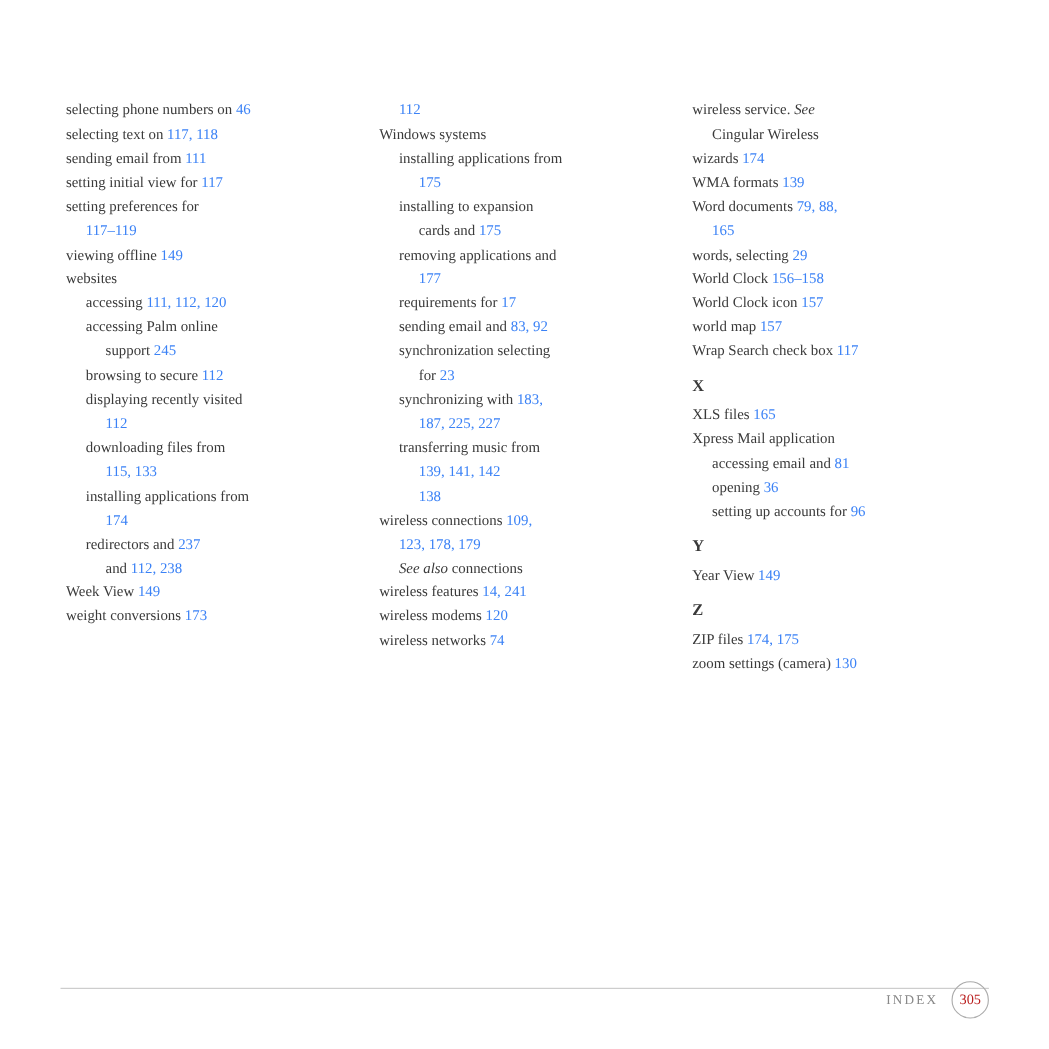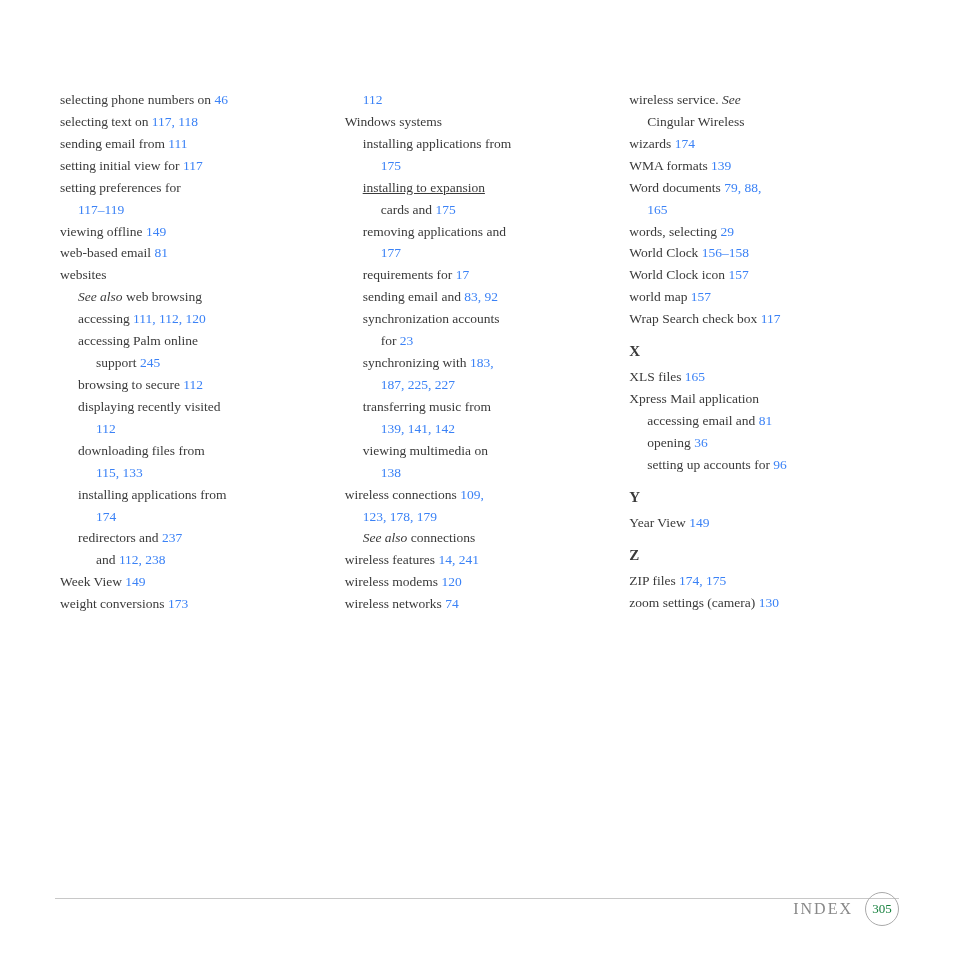--- a/index.html
+++ b/index.html
@@ -55,36 +55,36 @@
     }
     .footer-line {
       position: absolute;
       bottom: 55px;
       left: 55px;
       right: 55px;
       height: 1px;
       background: #c8c8c8;
     }
     .footer-index {
-      font-size: 16px;
+      font-size: 12px;
       letter-spacing: 2px;
       color: #888;
       margin-right: 12px;
       text-transform: uppercase;
     }
     .footer-page {
       width: 34px;
       height: 34px;
       border-radius: 50%;
       border: 1.5px solid #aaa;
       display: flex;
       align-items: center;
       justify-content: center;
       font-size: 13px;
-      color: #15803d;
+      color: #b91c1c;
     }
   </style>
 </head>
 <body>
 
 <div class="page-content">
 
   <div class="col" id="col1-container">
       <div class="entry">
         <span class="entry-line" style="padding-left: 0px;">selecting phone numbers on <span class="orange">46</span></span>
@@ -101,29 +101,23 @@
       <div class="entry">
         <span class="entry-line" style="padding-left: 0px;">setting preferences for</span>
       </div>
       <div class="entry">
         <span class="entry-line" style="padding-left: 18px;"><span class="orange">117–119</span></span>
       </div>
       <div class="entry">
         <span class="entry-line" style="padding-left: 0px;">viewing offline <span class="orange">149</span></span>
       </div>
       <div class="entry">
-        <span class="entry-line" style="padding-left: 0px;">web-based email <span class="orange">81</span></span>
-      </div>
-      <div class="entry">
         <span class="entry-line" style="padding-left: 0px;">websites</span>
       </div>
       <div class="entry">
-        <span class="entry-line" style="padding-left: 18px;"><em>See also</em> web browsing</span>
-      </div>
-      <div class="entry">
         <span class="entry-line" style="padding-left: 18px;">accessing <span class="orange">111, 112, 120</span></span>
       </div>
       <div class="entry">
         <span class="entry-line" style="padding-left: 18px;">accessing Palm online</span>
       </div>
       <div class="entry">
         <span class="entry-line" style="padding-left: 36px;">support <span class="orange">245</span></span>
       </div>
       <div class="entry">
         <span class="entry-line" style="padding-left: 18px;">browsing to secure <span class="orange">112</span></span>
@@ -167,57 +161,54 @@
       <div class="entry">
         <span class="entry-line" style="padding-left: 0px;">Windows systems</span>
       </div>
       <div class="entry">
         <span class="entry-line" style="padding-left: 18px;">installing applications from</span>
       </div>
       <div class="entry">
         <span class="entry-line" style="padding-left: 36px;"><span class="orange">175</span></span>
       </div>
       <div class="entry">
-        <span class="entry-line" style="padding-left: 18px; text-decoration: underline;">installing to expansion</span>
+        <span class="entry-line" style="padding-left: 18px;">installing to expansion</span>
       </div>
       <div class="entry">
         <span class="entry-line" style="padding-left: 36px;">cards and <span class="orange">175</span></span>
       </div>
       <div class="entry">
         <span class="entry-line" style="padding-left: 18px;">removing applications and</span>
       </div>
       <div class="entry">
         <span class="entry-line" style="padding-left: 36px;"><span class="orange">177</span></span>
       </div>
       <div class="entry">
         <span class="entry-line" style="padding-left: 18px;">requirements for <span class="orange">17</span></span>
       </div>
       <div class="entry">
         <span class="entry-line" style="padding-left: 18px;">sending email and <span class="orange">83, 92</span></span>
       </div>
       <div class="entry">
-        <span class="entry-line" style="padding-left: 18px;">synchronization accounts</span>
+        <span class="entry-line" style="padding-left: 18px;">synchronization selecting</span>
       </div>
       <div class="entry">
         <span class="entry-line" style="padding-left: 36px;">for <span class="orange">23</span></span>
       </div>
       <div class="entry">
         <span class="entry-line" style="padding-left: 18px;">synchronizing with <span class="orange">183,</span></span>
       </div>
       <div class="entry">
         <span class="entry-line" style="padding-left: 36px;"><span class="orange">187, 225, 227</span></span>
       </div>
       <div class="entry">
         <span class="entry-line" style="padding-left: 18px;">transferring music from</span>
       </div>
       <div class="entry">
         <span class="entry-line" style="padding-left: 36px;"><span class="orange">139, 141, 142</span></span>
-      </div>
-      <div class="entry">
-        <span class="entry-line" style="padding-left: 18px;">viewing multimedia on</span>
       </div>
       <div class="entry">
         <span class="entry-line" style="padding-left: 36px;"><span class="orange">138</span></span>
       </div>
       <div class="entry">
         <span class="entry-line" style="padding-left: 0px;">wireless connections <span class="orange">109,</span></span>
       </div>
       <div class="entry">
         <span class="entry-line" style="padding-left: 18px;"><span class="orange">123, 178, 179</span></span>
       </div>

